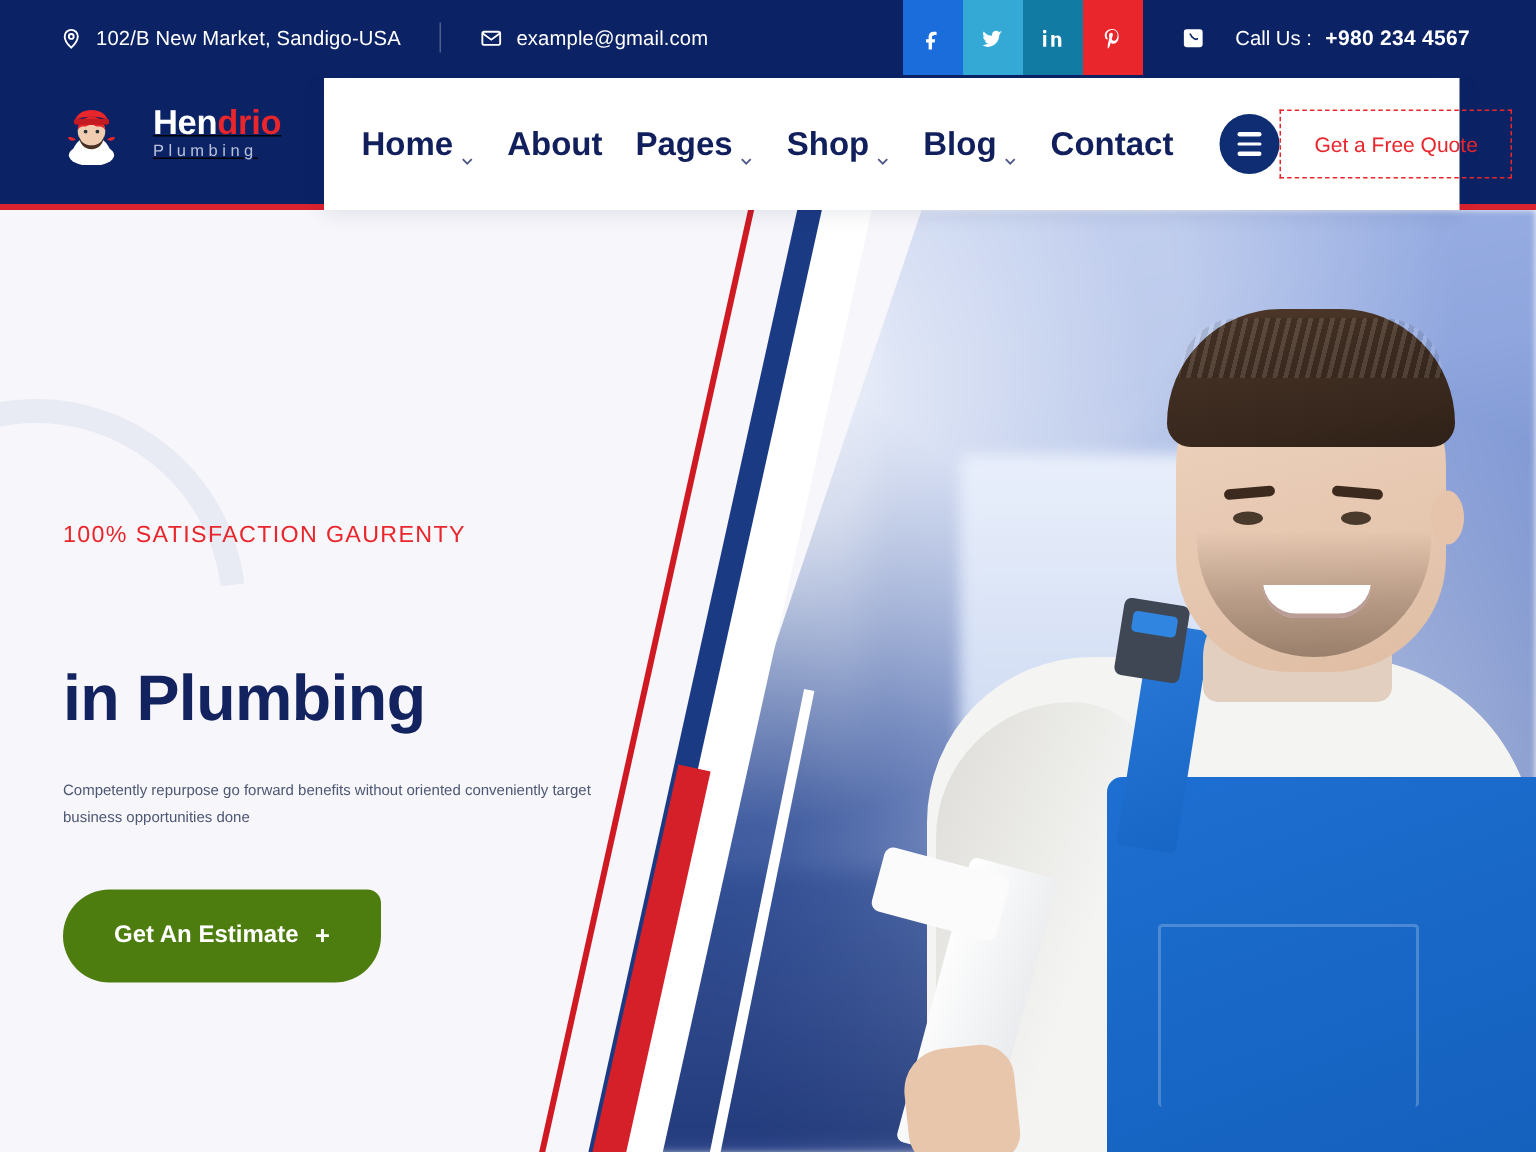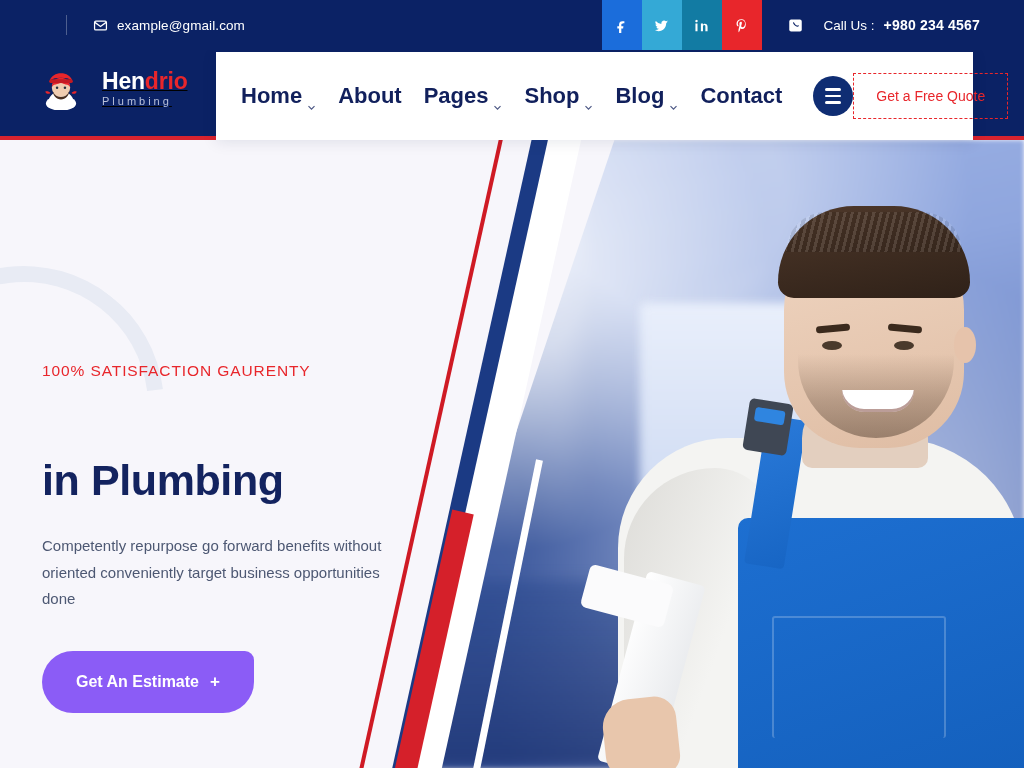--- a/index.html
+++ b/index.html
@@ -228,48 +228,57 @@
 
   
   .arc{
     position:absolute; left:-116px; top:126px; width:280px; height:280px;
     border:16px solid #e8ebf4; border-radius:50%;
     border-right-color:transparent; border-bottom-color:transparent;
     transform:rotate(38deg); opacity:.95;
   }
 
   
-  .hero-copy{ position:absolute; left:42px; top:222px; width:420px; z-index:20; }
+  .hero-copy{ position:absolute; left:42px; top:208px; width:420px; z-index:20; }
   .eyebrow{
     color:#e8262b; font-size:15.5px; letter-spacing:.9px; font-weight:500;
     margin-bottom:22px;
   }
   .headline{
     font-size:43px; line-height:1.22; font-weight:bold; color:#13235f;
     letter-spacing:-.4px;
   }
   .headline .hl{ color:#e8262b; }
   .lead{
-    margin-top:26px; color:#4d5873; font-size:15px; line-height:1.78; max-width:372px;
+    margin-top:26px; color:#4d5873; font-size:10px; line-height:1.78; max-width:372px;
   }
   .cta{
     margin-top:38px; display:inline-flex; align-items:center; gap:11px;
-    background:#8b5cf6; color:#fff; font-size:16px; font-weight:bold;
+    background:#4d7c0f; color:#fff; font-size:16px; font-weight:bold;
     padding:21px 34px; border:none; cursor:pointer;
     border-radius:34px 10px 34px 34px;
     font-family:"Liberation Sans", sans-serif;
   }
   .cta .plus{ font-size:17px; font-weight:bold; }
 </style>
 </head>
 <body>
 
 <div class="topbar">
   <div class="tb-left">
 
+    <div class="tb-item">
+      <span class="ic">
+        <svg viewBox="0 0 24 24" width="15" height="15" fill="none" stroke="#ffffff" stroke-width="2">
+          <path d="M12 22s7-6.2 7-12a7 7 0 1 0-14 0c0 5.8 7 12 7 12z"></path>
+          <circle cx="12" cy="10" r="2.6"></circle>
+        </svg>
+      </span>
+      <span>102/B New Market, Sandigo-USA</span>
+    </div>
 
     <div class="tb-sep"></div>
 
     <div class="tb-item">
       <span class="ic">
         <svg viewBox="0 0 24 24" width="15" height="15" fill="none" stroke="#ffffff" stroke-width="2">
           <rect x="2.5" y="5" width="19" height="14" rx="2"></rect>
           <path d="M3 7l9 6.5L21 7"></path>
         </svg>
       </span>

